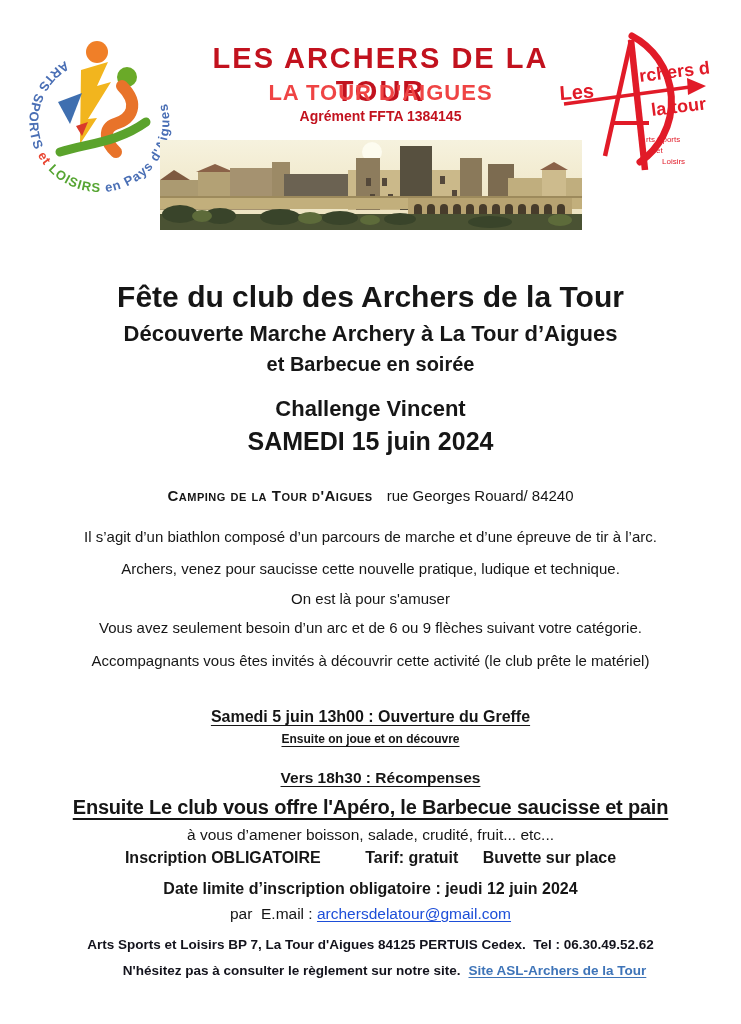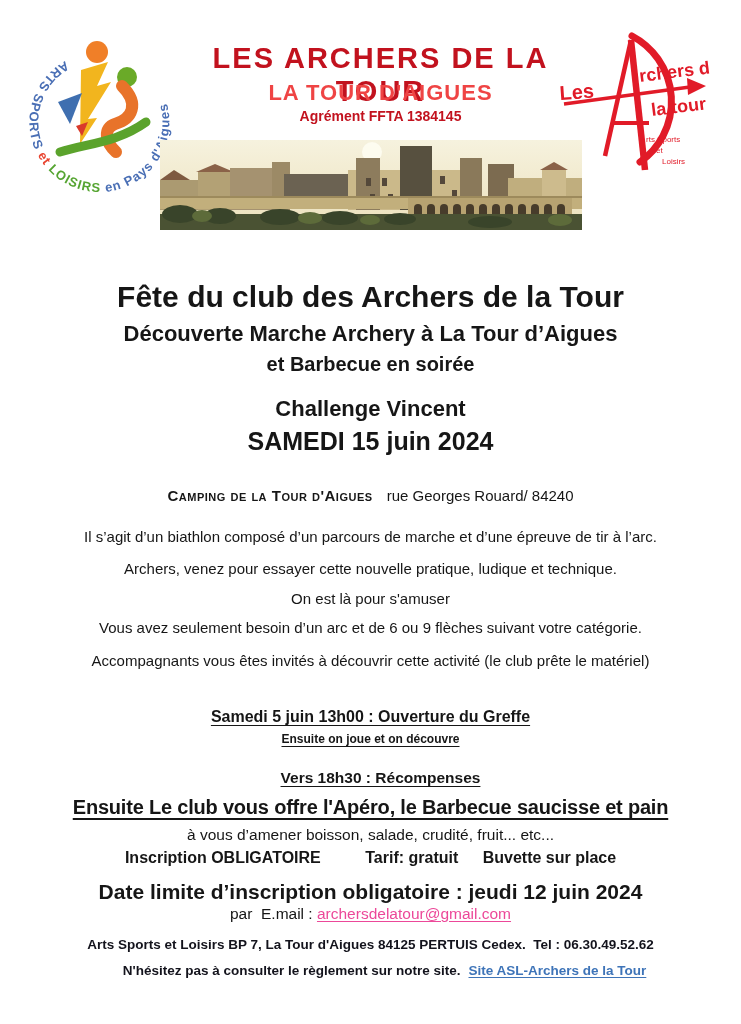--- a/index.html
+++ b/index.html
@@ -39,23 +39,23 @@
   .s1 { top:708px; font-size:16px; }
   .s2 { top:732px; font-size:12px; }
   .s3 { top:769px; font-size:15.5px;padding-left:20px; }
 
   .offer-headline { top:796px; font-size:20px; font-weight:600;
                     text-decoration:underline; text-underline-offset:4px; letter-spacing:-0.2px; }
   .bring-line { top:826px; font-size:15.5px; }
   .inscription-line { top:849px; font-size:16px; font-weight:700; }
   .inscription-line .g1 { margin-right:40px; }
   .inscription-line .g2 { margin-right:20px;margin-top:40px; }
-  .deadline-line { top:880px; font-size:21px; font-weight:700; }
+  .deadline-line { top:880px; font-size:16px; font-weight:700; }
   .email-line { top:905px; font-size:15.5px; }
-  .email-line a { color:#ec4899; text-decoration:underline; text-underline-offset:2px;margin-top:40px; }
+  .email-line a { color:#1d4ed8; text-decoration:underline; text-underline-offset:2px;margin-top:40px; }
 
   .footer-address { top:937px; font-size:13.5px; font-weight:600; color:#13131c; }
   .footer-site    { top:963px; font-size:13.5px; font-weight:600; color:#13131c;padding-left:28px; }
   .footer-site a  { color:#3e74b8; text-decoration:underline; text-underline-offset:2px; margin-left:8px; }
 
   .prewrap { white-space:pre-wrap; }
   a { cursor:pointer; }
 </style>
 </head>
 <body>
@@ -191,21 +191,21 @@
   <div class="abs event-line3">et Barbecue en soirée</div>
   <div class="abs event-line4">Challenge Vincent</div>
   <div class="abs event-date">SAMEDI 15 juin 2024</div>
 
   <div class="abs venue-line">
     <span class="sc">Camping de la Tour d'Aigues</span>
     <span class="addr">rue Georges Rouard/ 84240</span>
   </div>
 
   <div class="abs body-p p1">Il s’agit d’un biathlon composé d’un parcours de marche et d’une épreuve de tir à l’arc.</div>
-  <div class="abs body-p p2">Archers, venez pour essayer cette nouvelle pratique, ludique et technique.</div>
+  <div class="abs body-p p2">Archers, venez pour saucisse cette nouvelle pratique, ludique et technique.</div>
   <div class="abs body-p p3">On est là pour s'amuser</div>
   <div class="abs body-p p4">Vous avez seulement besoin d’un arc et de 6 ou 9 flèches suivant votre catégorie.</div>
   <div class="abs body-p p5">Accompagnants vous êtes invités à découvrir cette activité (le club prête le matériel)</div>
 
   <div class="abs sched s1">Samedi 5 juin 13h00 : Ouverture du Greffe</div>
   <div class="abs sched s2">Ensuite on joue et on découvre</div>
   <div class="abs sched s3">Vers 18h30 : Récompenses</div>
 
   <div class="abs offer-headline">Ensuite Le club vous offre l'Apéro, le Barbecue saucisse et pain </div>
   <div class="abs bring-line">à vous d’amener boisson, salade, crudité, fruit... etc...</div>

